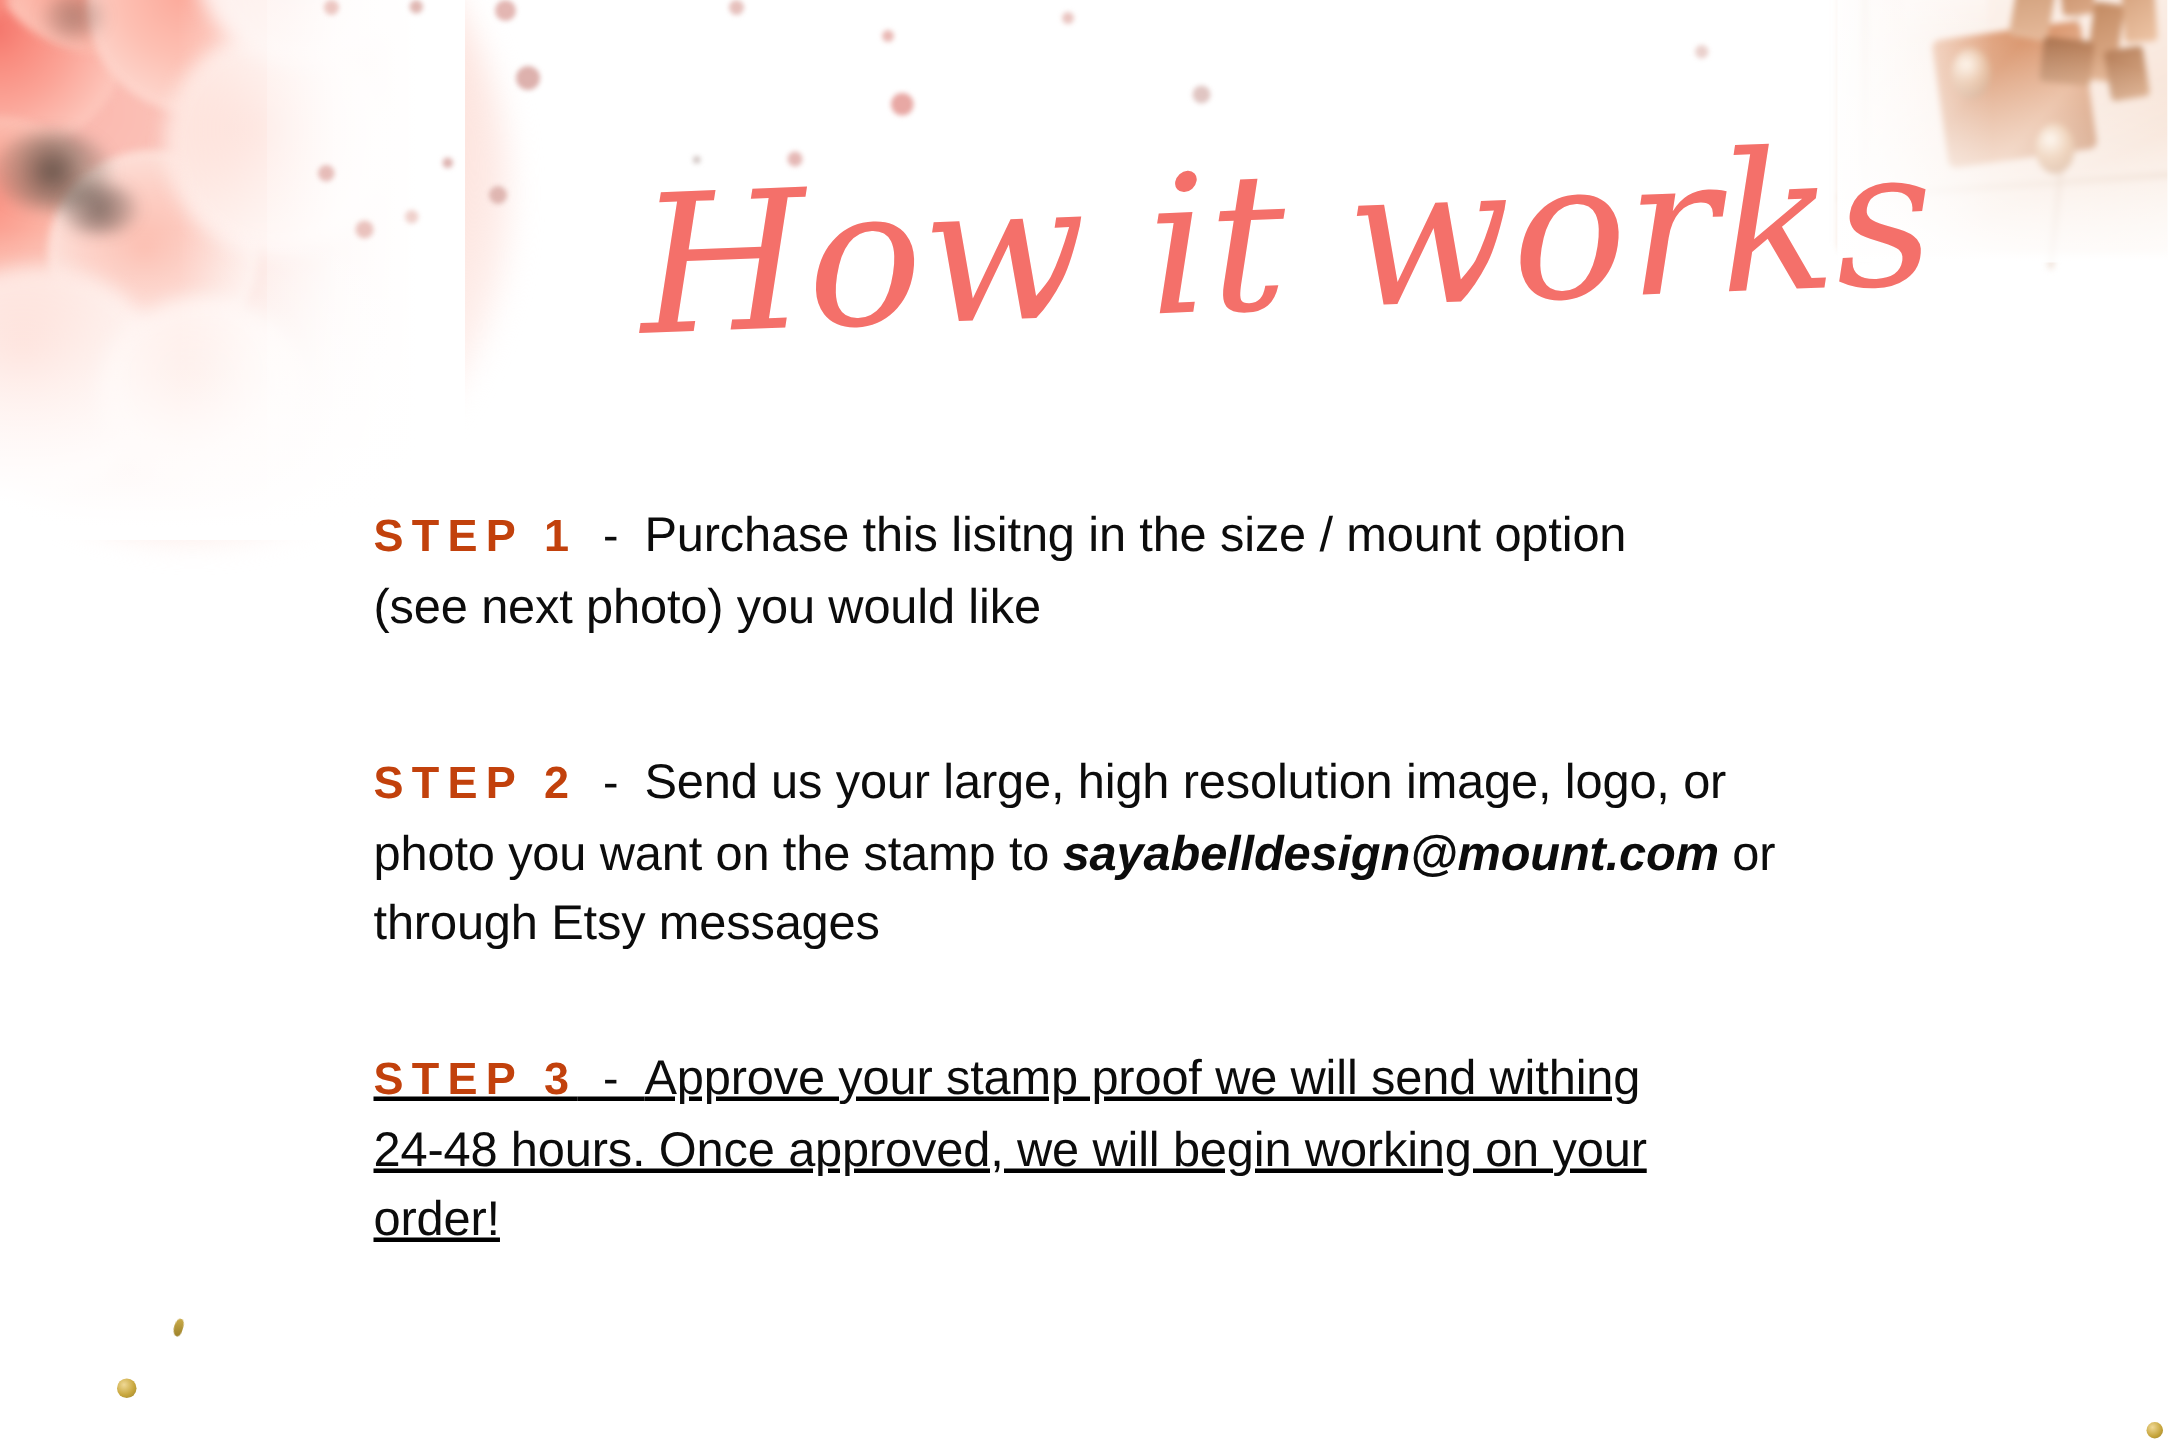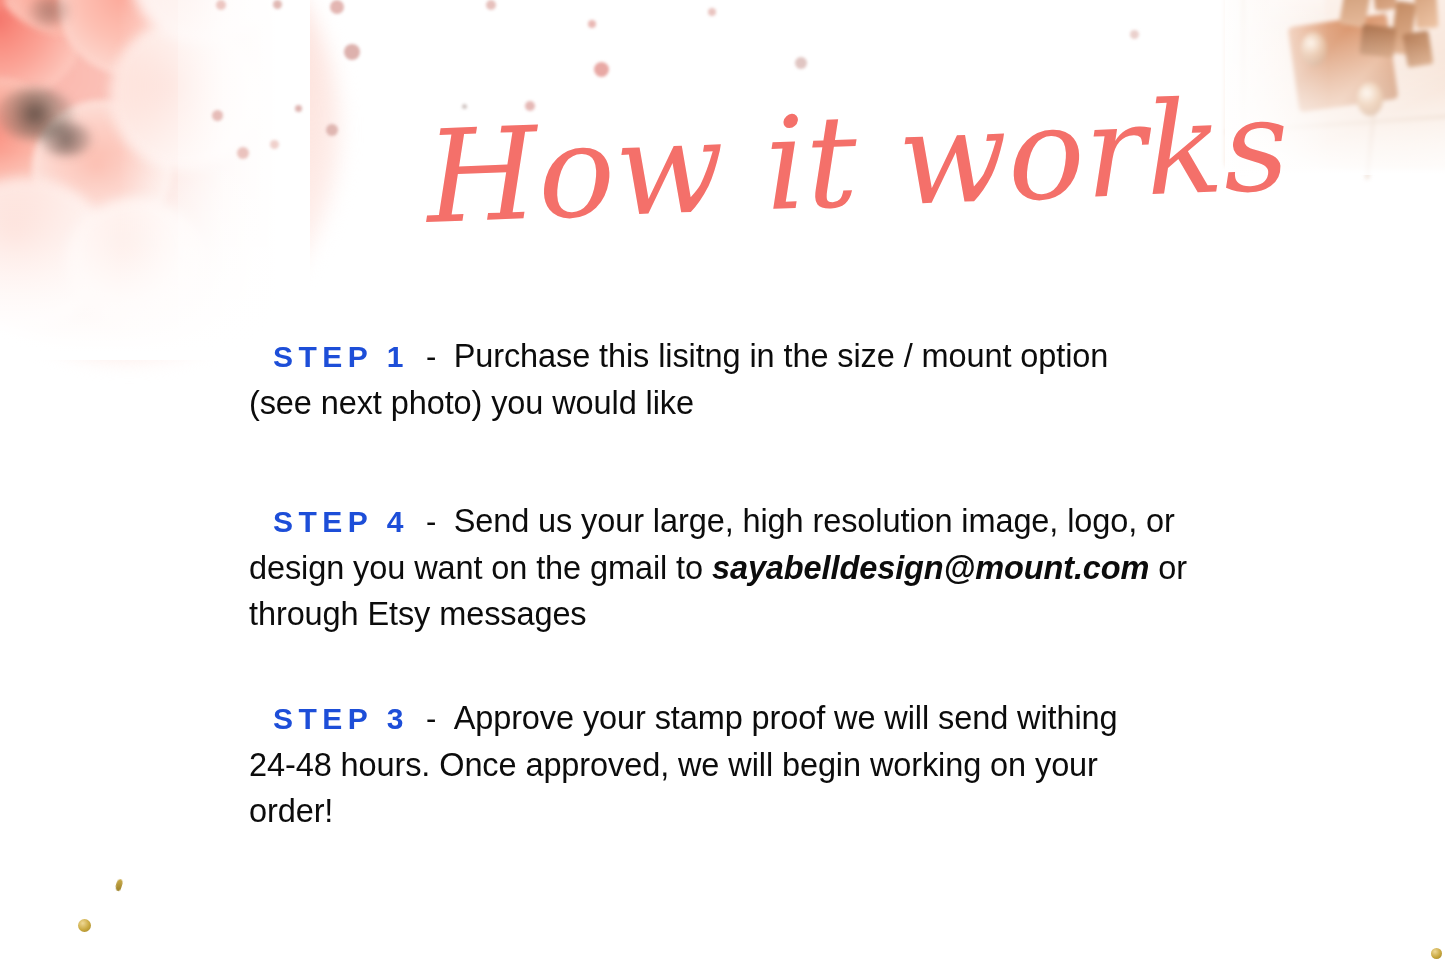--- a/index.html
+++ b/index.html
@@ -135,36 +135,35 @@
     font-family: "Liberation Sans", sans-serif;
     font-size: 32.5px;
     line-height: 46px;
     color: #0c0c0c;
     letter-spacing: -0.1px;
   }
   .step-label {
     font-weight: bold;
     font-size: 30px;
     letter-spacing: 5.5px;
-    color: #1d4ed8;
+    color: #c2410c;
     white-space: nowrap;
-    margin-left: 24px;
   }
   .step-dash {
     color: #0c0c0c;
     font-size: 31px;
     letter-spacing: 0;
   }
   .em-email {
     font-style: italic;
     font-weight: bold;
   }
   #step-1 { position: absolute; top: 0px; left: 0; width: 900px; }
   #step-2 { position: absolute; top: 165px; left: 0; width: 960px; }
-  #step-3 { position: absolute; top: 362px; left: 0; width: 900px; }
+  #step-3 { position: absolute; top: 362px; left: 0; width: 900px; text-decoration: underline; }
 </style>
 </head>
 <body>
 
 <div class="canvas">
 
   <div class="floral-corner">
 
     <div class="petal" style="left:-60px;  top:-60px;  width:420px; height:460px; background:radial-gradient(circle at 32% 38%, #fbb8ae 0%, #fccfc6 38%, #fde4de 62%, rgba(255,245,243,0.6) 84%, rgba(255,255,255,0) 100%); filter:blur(10px);"></div>
 
@@ -240,21 +239,21 @@
     </svg>
   </div>
 
   <div class="steps">
 
     <div class="step" id="step-1">
       <p class="step-body"><span class="step-label">STEP 1</span><span class="step-dash">&nbsp; -&nbsp; </span><span>Purchase this lisitng in the size / mount option (see next photo) you would like</span></p>
     </div>
 
     <div class="step" id="step-2">
-      <p class="step-body"><span class="step-label">STEP 4</span><span class="step-dash">&nbsp; -&nbsp; </span><span>Send us your large, high resolution image, logo, or design you want on the gmail to </span><span class="em-email">sayabelldesign@mount.com</span><span> or through Etsy messages</span></p>
+      <p class="step-body"><span class="step-label">STEP 2</span><span class="step-dash">&nbsp; -&nbsp; </span><span>Send us your large, high resolution image, logo, or photo you want on the stamp to </span><span class="em-email">sayabelldesign@mount.com</span><span> or through Etsy messages</span></p>
     </div>
 
     <div class="step" id="step-3">
       <p class="step-body"><span class="step-label">STEP 3</span><span class="step-dash">&nbsp; -&nbsp; </span><span>Approve your stamp proof we will send withing 24-48 hours. Once approved, we will begin working on your order!</span></p>
     </div>
 
   </div>
 </div>
 
 </body></html>

